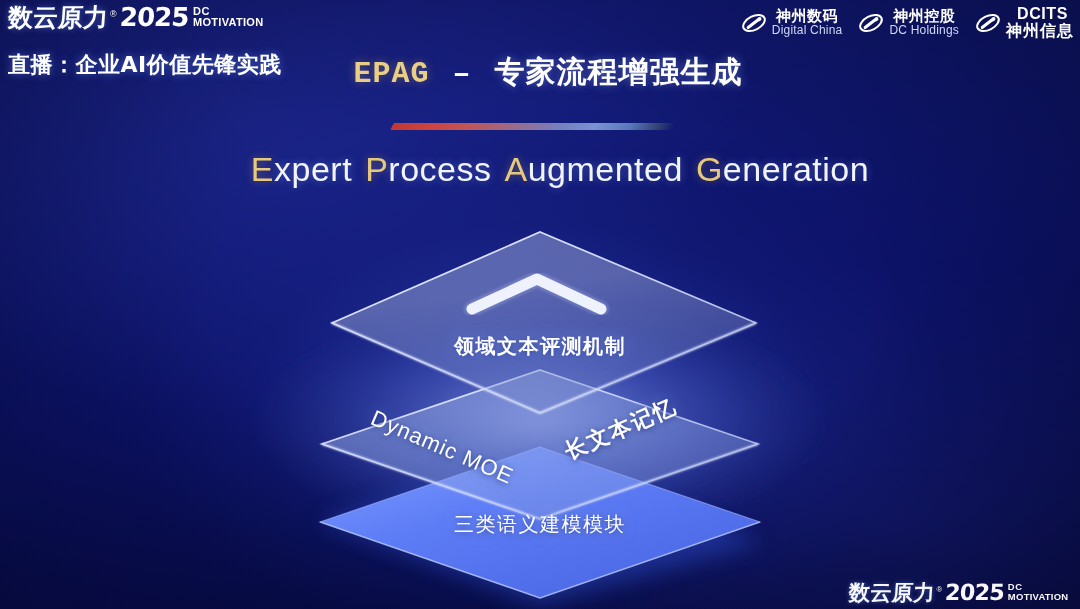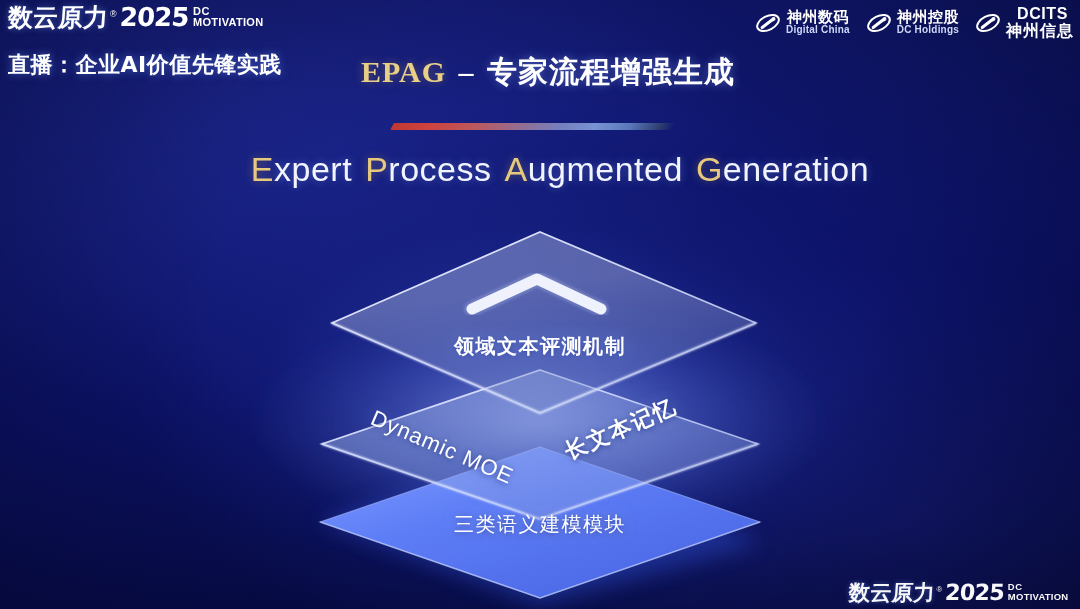--- a/index.html
+++ b/index.html
@@ -62,30 +62,30 @@
     position:absolute;right:6px;top:6px;display:flex;align-items:center;gap:16px;z-index:7;
   }
   .partner{display:flex;align-items:center;gap:5px;}
   .swoosh{width:26px;height:22px;flex:0 0 auto;}
   .partner-txt{display:flex;flex-direction:column;line-height:1.05;}
   .partner-cn{
     font-size:15px;font-weight:bold;color:#ffffff;letter-spacing:.5px;
     font-family:Liberation Serif, serif;
     text-align:center;
   }
-  .partner-en{font-size:10px;font-weight:bold;color:#cfd8f6;letter-spacing:.2px;}
+  .partner-en{font-size:12px;font-weight:normal;color:#cfd8f6;letter-spacing:.2px;}
   .partner-big{font-size:16px;font-weight:bold;color:#ffffff;letter-spacing:.6px;margin-left:11px;}
   .partner-sub{font-size:16px;font-weight:bold;color:#ffffff;letter-spacing:1px;
     font-family:"DejaVu Sans","Liberation Sans",sans-serif;}
 
   
   .headline{
     position:absolute;left:16px;right:0;top:52px;text-align:center;z-index:6;
     font-size:30px;font-weight:bold;letter-spacing:1px;
-    font-family:Liberation Serif, serif;
+    font-family:Liberation Mono, monospace;
     white-space:nowrap;
   }
   .headline .gold{
     color:#e9cf86;
     background:linear-gradient(180deg,#fff0bd 0%,#e3c173 48%,#c9a košice 100%);
     text-shadow:0 0 10px rgba(220,180,90,.35);
   }
   .headline .gold{background:none;}
   .headline .wht{color:#ffffff;text-shadow:0 0 10px rgba(150,180,255,.45);}
   .headline .dash{color:#ffffff;padding:0 4px;}

